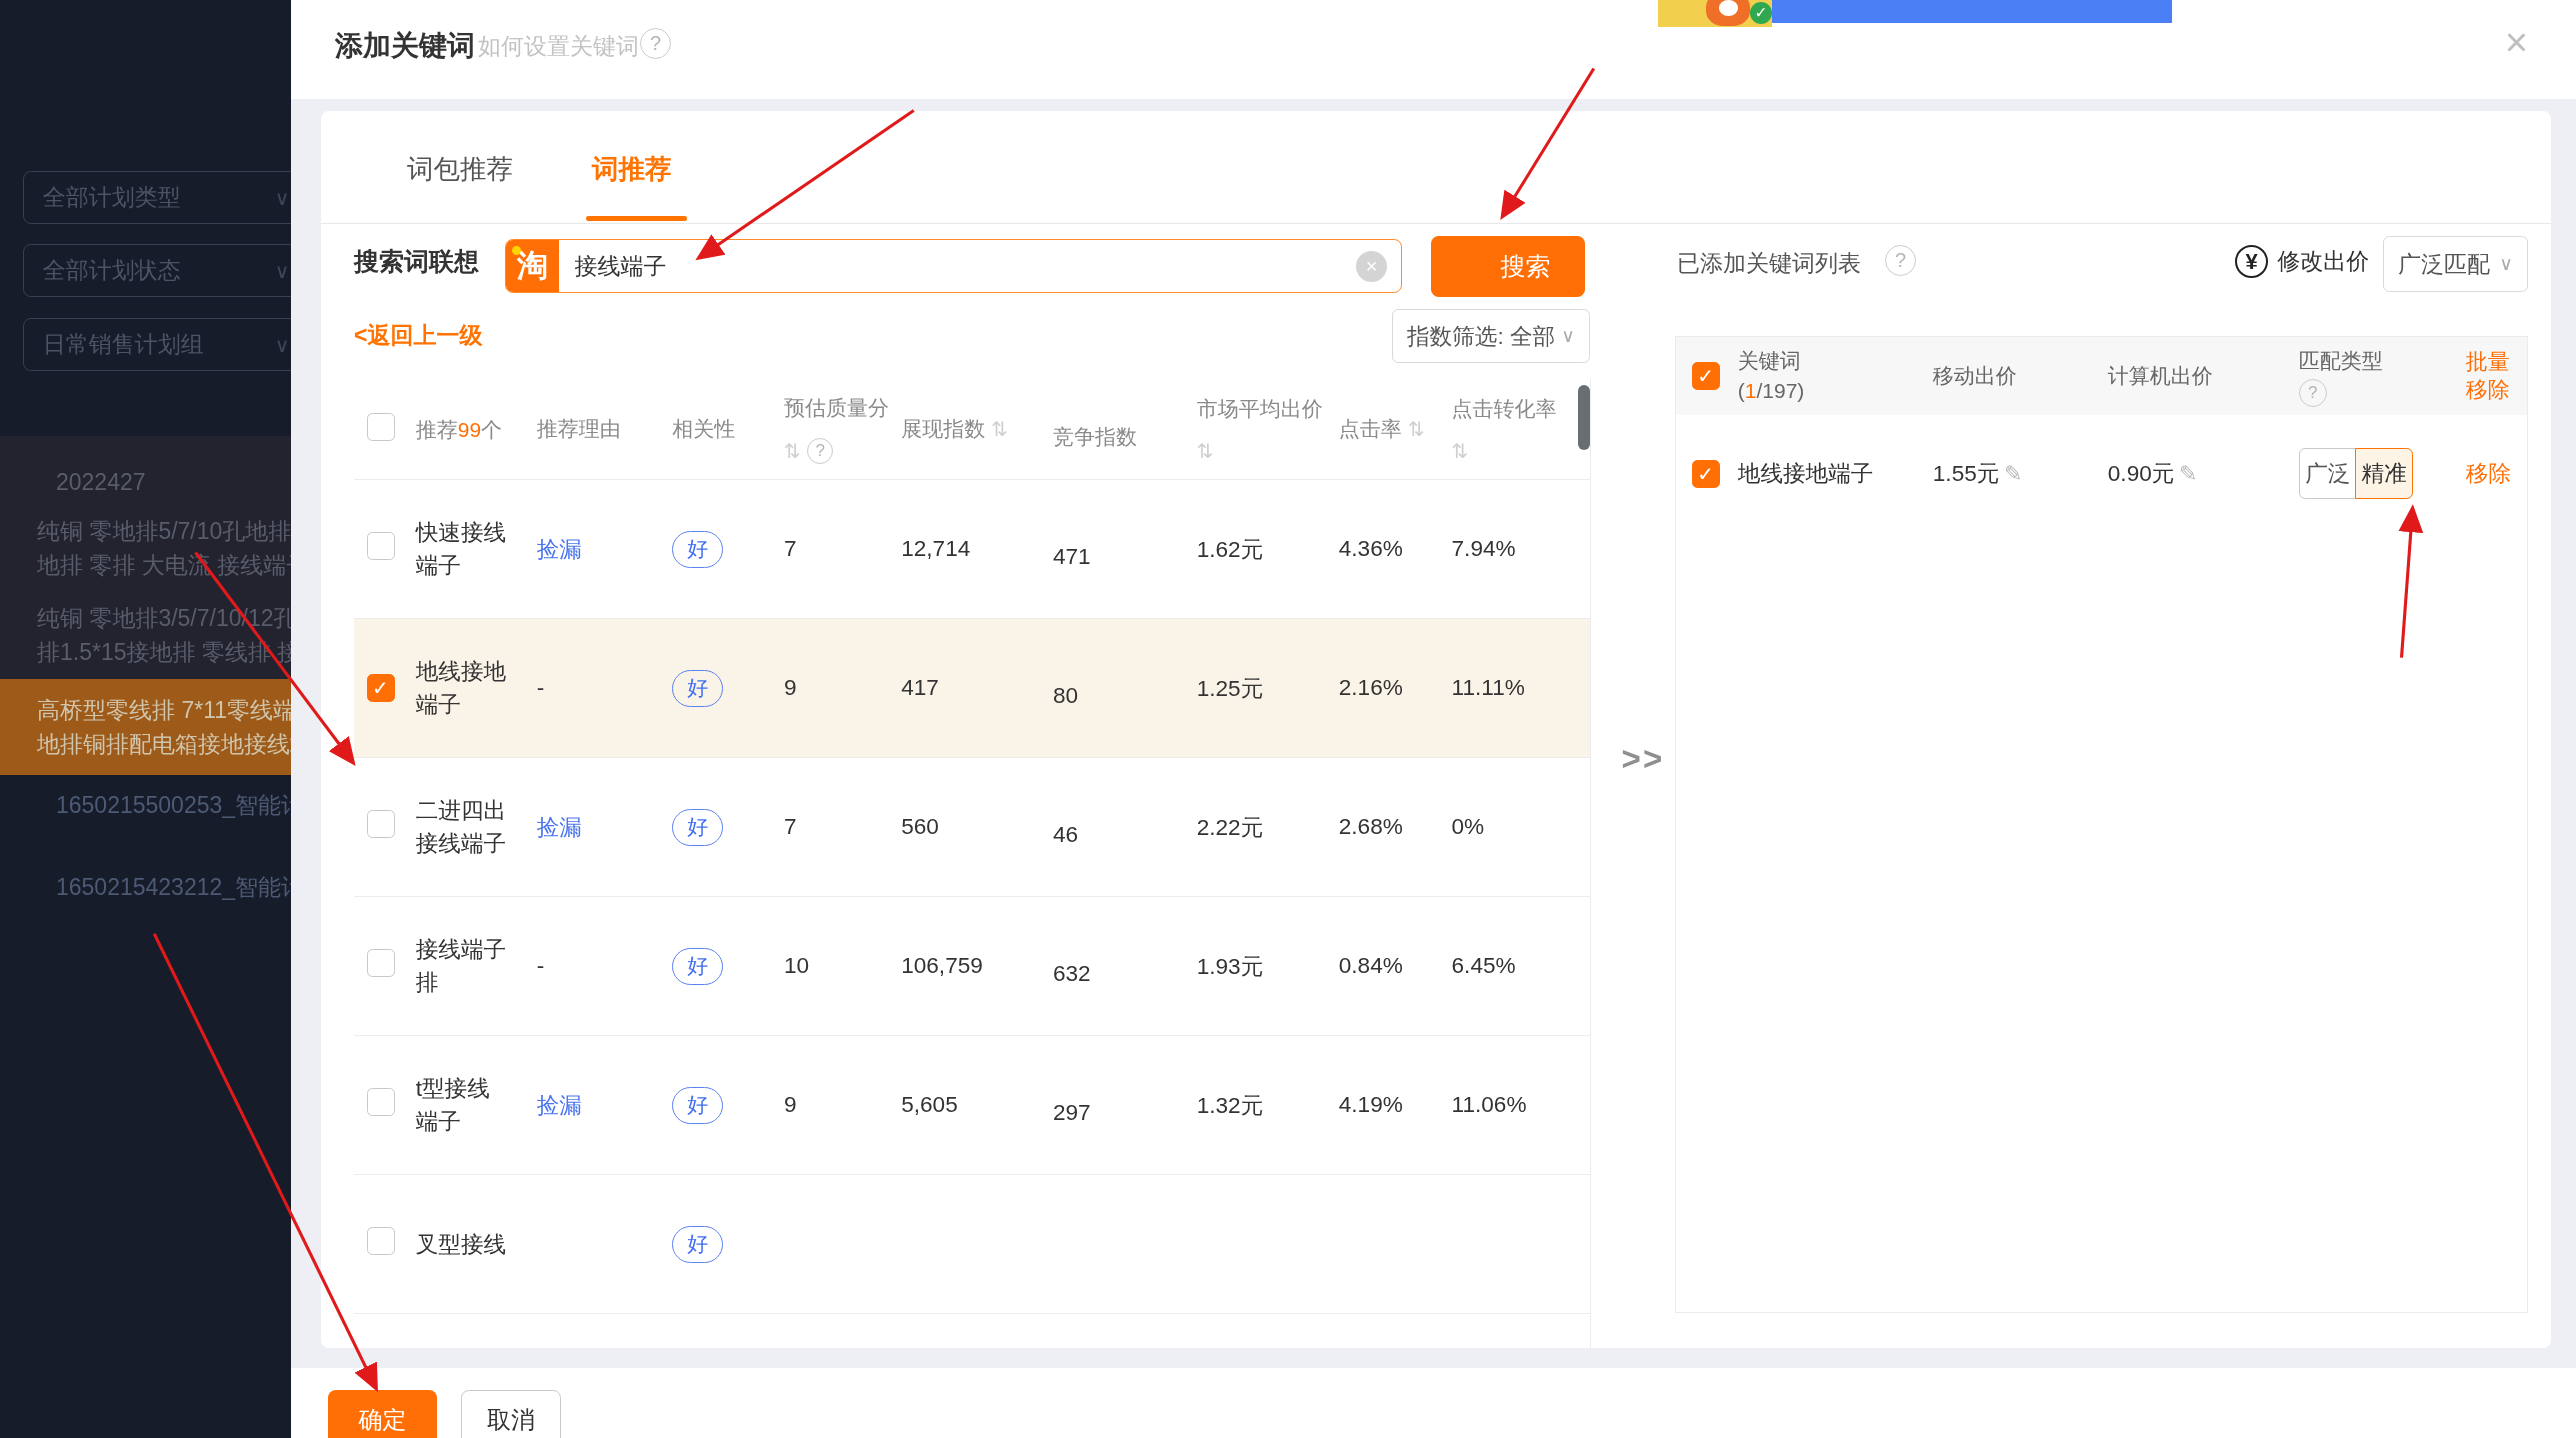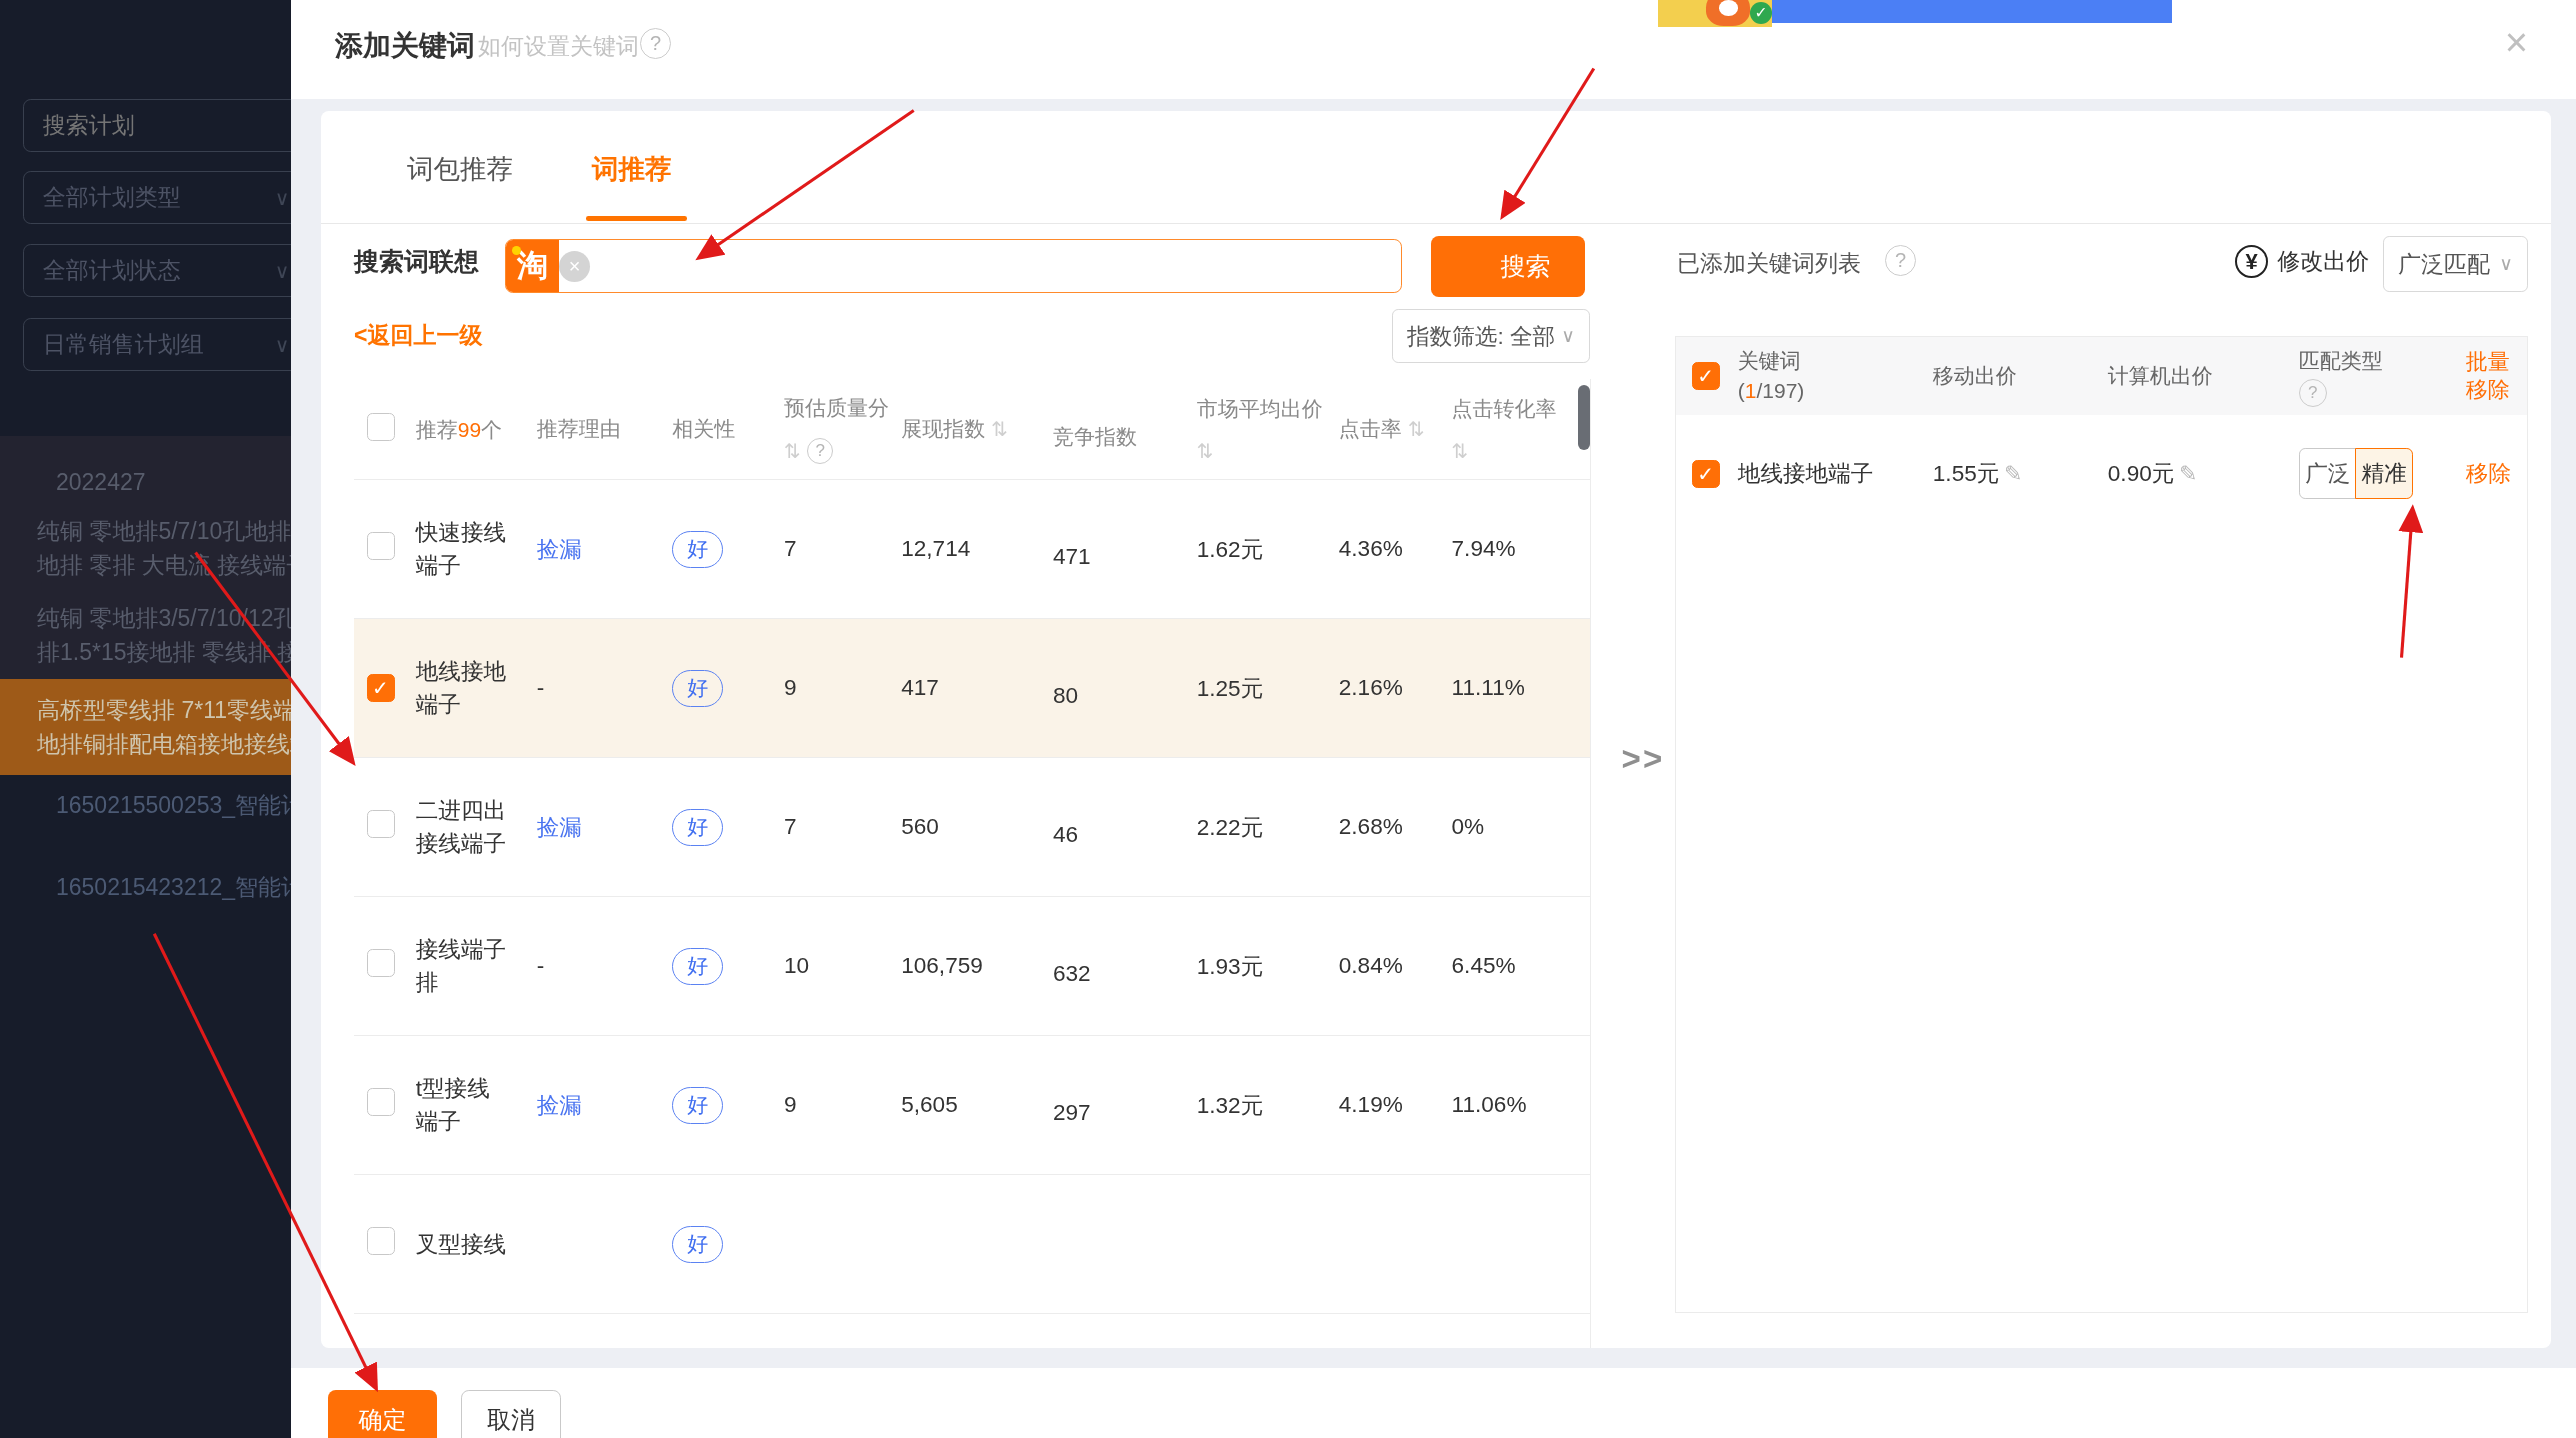--- a/index.html
+++ b/index.html
@@ -128,24 +128,20 @@
   #banner .blu { position:absolute; left:114px; top:0; width:400px; height:23px; background:#4b7ff5; }
 
   #arrows { position:absolute; left:0; top:0; width:2576px; height:1438px; z-index:8; pointer-events:none; }
 </style>
 </head>
 <body>
 
 <div id="app">
 
   <aside id="sidebar" class="abs">
-    <div class="sb-box" style="top:99px;">
-      <input id="sb-search" class="grow" style="background: transparent; border: 0px; outline: none; color: rgb(77, 83, 101); font-size: 23px; font-family: inherit;" placeholder="搜索计划">
-      <span class="mag"></span>
-    </div>
     <div class="sb-box" style="top:171px;">
       <span class="grow">全部计划类型</span>
       <span class="sb-chevron">∨</span>
     </div>
     <div class="sb-box" style="top:244px;">
       <span class="grow">全部计划状态</span>
       <span class="sb-chevron">∨</span>
     </div>
     <div class="sb-box" style="top:318px;">
       <span class="grow">日常销售计划组</span>
@@ -182,20 +178,21 @@
   <div id="card" class="abs">
 
     <div class="tab" style="left:86px;">词包推荐</div>
     <div class="tab active" style="left:271px;">词推荐</div>
     <div id="tab-underline"></div>
     <div id="tabs-border"></div>
 
     <div class="s-label">搜索词联想</div>
     <div id="s-wrap">
       <span id="tao">淘</span>
+      <input id="s-input" value="接线端子" style="">
       <span id="s-clear">×</span>
     </div>
     <button id="search-btn">搜索</button>
 
     <div class="added-title">已添加关键词列表</div>
     <span class="help added-help">?</span>
     <div id="modify-bid">
       <span class="yen">¥</span>
       <span>修改出价</span>
     </div>

